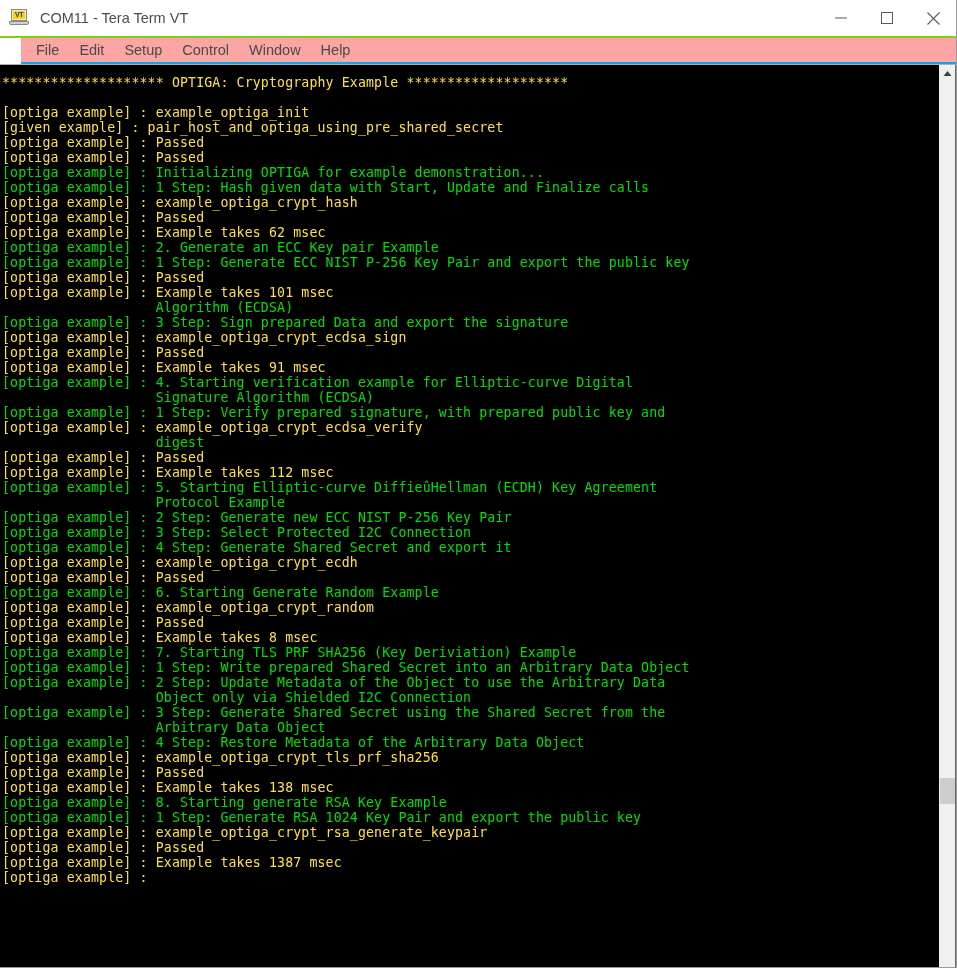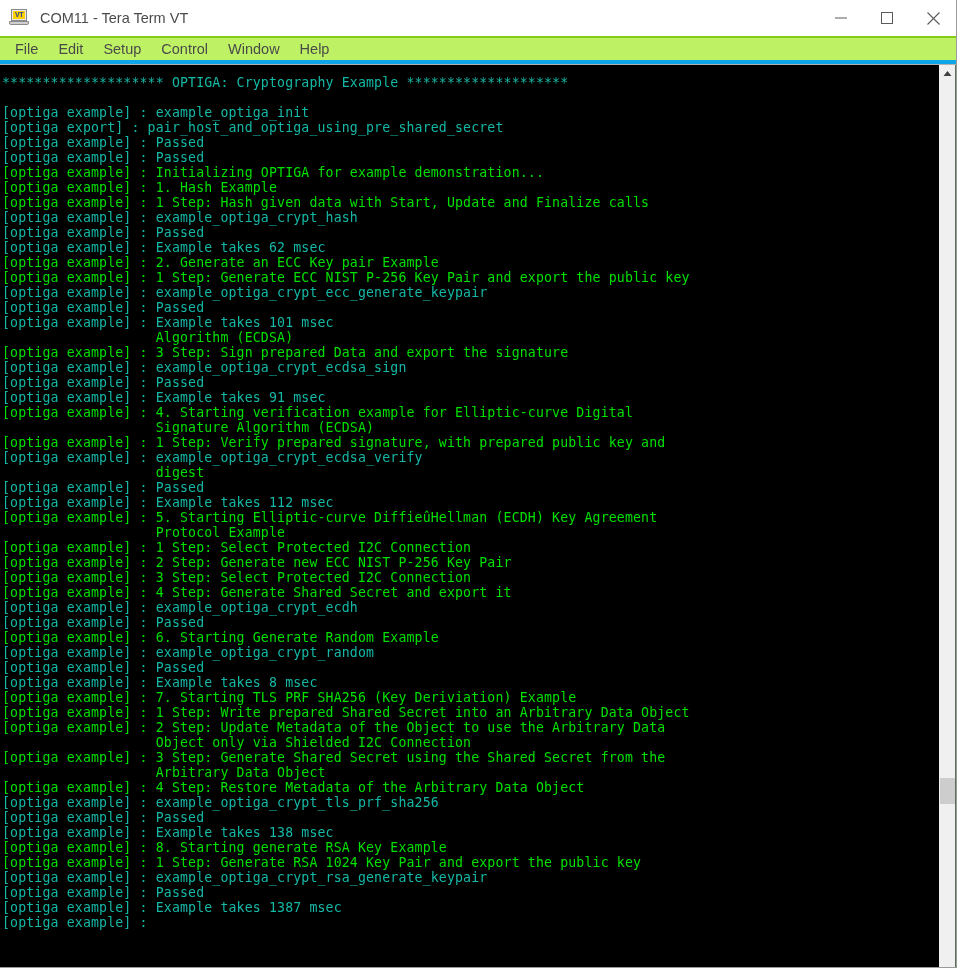--- a/index.html
+++ b/index.html
@@ -102,26 +102,27 @@
     align-items: center;
     justify-content: center;
     background: transparent;
   }
   .win-btn svg { display: block; }
 
   
   .menubar {
     height: 26px;
     min-height: 26px;
-    background: #bef264;
+    background: #fca5a5;
     display: flex;
     align-items: center;
     padding-left: 5px;
-    border-bottom: 4px solid #0ea5e9;
+    border-bottom: 2px solid #0ea5e9;
     box-sizing: border-box;
+    margin-left: 21px;
   }
   .menu-item {
     font-size: 14.5px;
     color: #4a4a4a;
     padding: 2px 10px;
     font-family: "Liberation Sans", sans-serif;
     white-space: nowrap;
   }
 
   
@@ -145,21 +146,21 @@
     padding-top: 10px;
   }
   .line {
     font-family: "DejaVu Sans Mono", monospace;
     font-size: 13.2px;
     line-height: 15px;
     height: 15px;
     white-space: pre;
     letter-spacing: 0.15px;
   }
-  .c-white { color: #14b8a6; }
+  .c-white { color: #fde047; }
   .c-green { color: #00e000; }
   .blank { height: 15px; }
 
   
   .scrollbar {
     width: 17px;
     min-width: 17px;
     background: #f0f0f0;
     border-left: 1px solid #000000;
     position: relative;
@@ -238,49 +239,46 @@
     <div class="menu-item">Window</div>
     <div class="menu-item">Help</div>
   </div>
 
   <div class="term-wrap">
     <div class="term">
       <div class="term-inner" id="term-inner">
           <div class="line c-white">******************** OPTIGA: Cryptography Example ********************</div>
           <div class="blank"></div>
           <div class="line c-white">[optiga example] : example_optiga_init</div>
-          <div class="line c-white">[optiga export] : pair_host_and_optiga_using_pre_shared_secret</div>
+          <div class="line c-white">[given example] : pair_host_and_optiga_using_pre_shared_secret</div>
           <div class="line c-white">[optiga example] : Passed</div>
           <div class="line c-white">[optiga example] : Passed</div>
           <div class="line c-green">[optiga example] : Initializing OPTIGA for example demonstration...</div>
-          <div class="line c-green">[optiga example] : 1. Hash Example</div>
           <div class="line c-green">[optiga example] : 1 Step: Hash given data with Start, Update and Finalize calls</div>
           <div class="line c-white">[optiga example] : example_optiga_crypt_hash</div>
           <div class="line c-white">[optiga example] : Passed</div>
           <div class="line c-white">[optiga example] : Example takes 62 msec</div>
           <div class="line c-green">[optiga example] : 2. Generate an ECC Key pair Example</div>
           <div class="line c-green">[optiga example] : 1 Step: Generate ECC NIST P-256 Key Pair and export the public key</div>
-          <div class="line c-white">[optiga example] : example_optiga_crypt_ecc_generate_keypair</div>
           <div class="line c-white">[optiga example] : Passed</div>
           <div class="line c-white">[optiga example] : Example takes 101 msec</div>
           <div class="line c-green">                   Algorithm (ECDSA)</div>
           <div class="line c-green">[optiga example] : 3 Step: Sign prepared Data and export the signature</div>
           <div class="line c-white">[optiga example] : example_optiga_crypt_ecdsa_sign</div>
           <div class="line c-white">[optiga example] : Passed</div>
           <div class="line c-white">[optiga example] : Example takes 91 msec</div>
           <div class="line c-green">[optiga example] : 4. Starting verification example for Elliptic-curve Digital</div>
           <div class="line c-green">                   Signature Algorithm (ECDSA)</div>
           <div class="line c-green">[optiga example] : 1 Step: Verify prepared signature, with prepared public key and</div>
           <div class="line c-white">[optiga example] : example_optiga_crypt_ecdsa_verify</div>
           <div class="line c-green">                   digest</div>
           <div class="line c-white">[optiga example] : Passed</div>
           <div class="line c-white">[optiga example] : Example takes 112 msec</div>
           <div class="line c-green">[optiga example] : 5. Starting Elliptic-curve DiffieûHellman (ECDH) Key Agreement</div>
           <div class="line c-green">                   Protocol Example</div>
-          <div class="line c-green">[optiga example] : 1 Step: Select Protected I2C Connection</div>
           <div class="line c-green">[optiga example] : 2 Step: Generate new ECC NIST P-256 Key Pair</div>
           <div class="line c-green">[optiga example] : 3 Step: Select Protected I2C Connection</div>
           <div class="line c-green">[optiga example] : 4 Step: Generate Shared Secret and export it</div>
           <div class="line c-white">[optiga example] : example_optiga_crypt_ecdh</div>
           <div class="line c-white">[optiga example] : Passed</div>
           <div class="line c-green">[optiga example] : 6. Starting Generate Random Example</div>
           <div class="line c-white">[optiga example] : example_optiga_crypt_random</div>
           <div class="line c-white">[optiga example] : Passed</div>
           <div class="line c-white">[optiga example] : Example takes 8 msec</div>
           <div class="line c-green">[optiga example] : 7. Starting TLS PRF SHA256 (Key Deriviation) Example</div>

